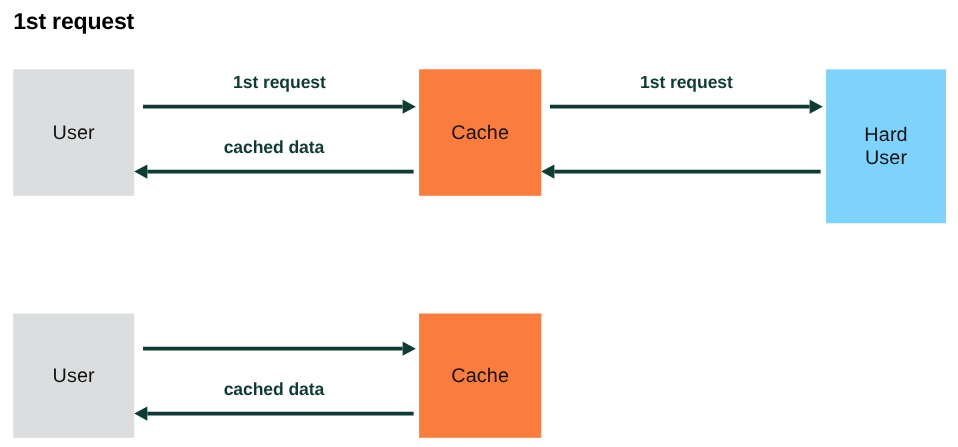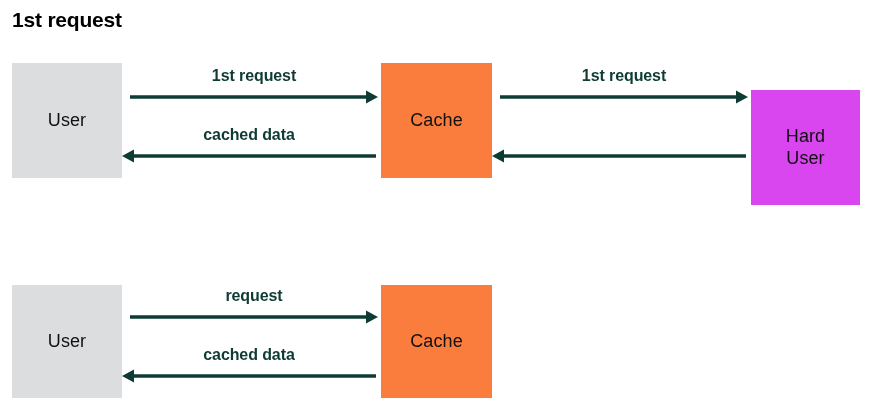--- a/index.html
+++ b/index.html
@@ -75,21 +75,21 @@
   <div class="section-title" style="left:12px; top:9px;">1st request</div>
 
   <div class="node-box" style="left:12px; top:63px; width:110px; height:115px; background:#DCDDDE;">
     <span class="node-label">User</span>
   </div>
 
   <div class="node-box" style="left:381px; top:63px; width:111px; height:115px; background:#FB7D3E;">
     <span class="node-label">Cache</span>
   </div>
 
-  <div class="node-box" style="left:751px; top:63px; width:109px; height:115px; background:#d946ef;margin-top:27px;">
+  <div class="node-box" style="left:751px; top:63px; width:109px; height:140px; background:#7dd3fc;">
     <span class="node-label">
       <span>Hard</span><br>
       <span>User</span>
     </span>
   </div>
 
   <div class="edge" style="left:130px; top:90px;">
     <svg width="248" height="14" viewBox="0 0 248 14" aria-hidden="true">
       <line x1="0" y1="7" x2="236" y2="7" stroke="#0E3B33" stroke-width="3.4"></line>
       <polygon points="236,0.5 248,7 236,13.5" fill="#0E3B33"></polygon>
@@ -128,21 +128,20 @@
   <div class="node-box" style="left:381px; top:285px; width:111px; height:113px; background:#FB7D3E;">
     <span class="node-label">Cache</span>
   </div>
 
   <div class="edge" style="left:130px; top:310px;">
     <svg width="248" height="14" viewBox="0 0 248 14" aria-hidden="true">
       <line x1="0" y1="7" x2="236" y2="7" stroke="#0E3B33" stroke-width="3.4"></line>
       <polygon points="236,0.5 248,7 236,13.5" fill="#0E3B33"></polygon>
     </svg>
   </div>
-  <div class="edge-label" style="left:130px; top:288px; width:248px;">request</div>
 
   <div class="edge" style="left:122px; top:369px;">
     <svg width="254" height="14" viewBox="0 0 254 14" aria-hidden="true">
       <line x1="12" y1="7" x2="254" y2="7" stroke="#0E3B33" stroke-width="3.4"></line>
       <polygon points="12,0.5 0,7 12,13.5" fill="#0E3B33"></polygon>
     </svg>
   </div>
   <div class="edge-label" style="left:122px; top:347px; width:254px;">cached data</div>
 
 </div>

